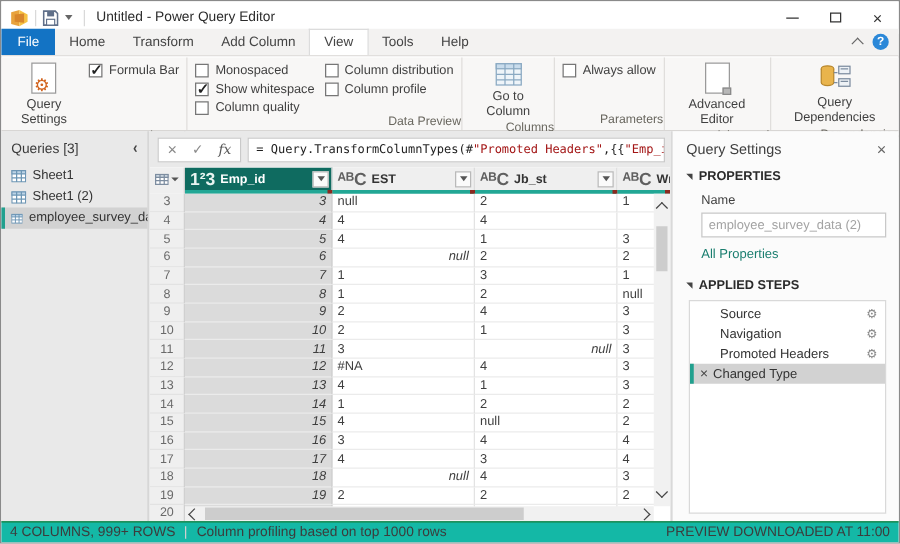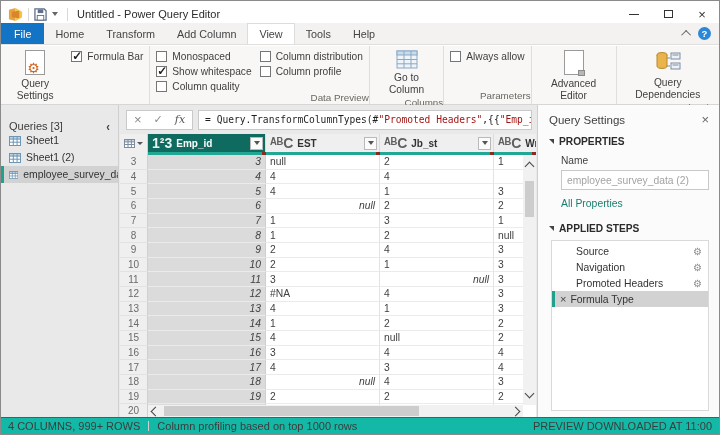--- a/index.html
+++ b/index.html
@@ -40,21 +40,21 @@
   .cbrow { display:flex; align-items:center; gap:5px; white-space:nowrap; font-size:10.2px; color:#3f3f3f; }
   .cbox { width:11px; height:11px; border:1px solid #767676; background:#fff; position:relative; flex:none; }
   .cbox.checked::after { content:"\2713"; position:absolute; left:0px; top:-3px; font-size:12px; font-weight:bold; color:#222; }
   .page-icon { width:20px; height:25px; background:#fff; border:1px solid #9a9a9a; position:relative; }
   .page-icon .gear { position:absolute; left:1px; bottom:-1px; font-size:14px; line-height:1; color:#d2641f; }
   .page-icon .code-dot { position:absolute; right:-2px; bottom:-2px; width:7px; height:6px; background:#b7b7b7; border:1px solid #8a8a8a; }
 
   
   .main { position:absolute; top:104px; left:0; right:0; bottom:17px; background:#e9e9e9; }
   .queries-pane { position:absolute; left:0; top:0; bottom:0; width:118px; background:#e9e9e9; border-right:1px solid #cfcfcf; }
-  .qp-header { height:27px; display:flex; align-items:flex-end; padding:0 8px; }
+  .qp-header { height:27px; display:flex; align-items:center; padding:0 8px; }
   .qp-title { font-size:11px; color:#3b3b3b; }
   .qp-collapse { margin-left:auto; font-size:11px; color:#444; font-weight:bold; transform:scaleY(1.2); }
   .q-item { display:flex; align-items:center; height:17px; padding-left:8px; gap:5px; position:relative; }
   .q-item.selected { background:#d2d2d2; }
   .q-item.selected::before { content:""; position:absolute; left:0; top:0; bottom:0; width:3px; background:#21a08e; }
   .q-label { font-size:10.4px; color:#333; white-space:nowrap; overflow:hidden; }
 
   .center-pane { position:absolute; left:119px; top:0; width:416px; bottom:0; }
   .formula-row { height:29px; background:#e9e9e9; display:flex; align-items:center; padding:0 4px 0 6px; gap:5px; }
   .fx-box { height:20px; background:#fff; border:1px solid #c9c9c9; display:flex; align-items:center; padding:0 7px; gap:12px; }
@@ -540,21 +540,21 @@
         <div class="step">
           <span>Navigation</span>
           <span class="step-gear">⚙</span>
         </div>
         <div class="step">
           <span>Promoted Headers</span>
           <span class="step-gear">⚙</span>
         </div>
         <div class="step selected">
           <span class="step-x">×</span>
-          <span>Formula Type</span>
+          <span>Changed Type</span>
         </div>
       </div>
     </div>
   </div>
 
   <div class="statusbar">
     <span>4 COLUMNS, 999+ ROWS</span>
     <span class="sb-sep"></span>
     <span>Column profiling based on top 1000 rows</span>
     <span class="sb-right">PREVIEW DOWNLOADED AT 11:00</span>

